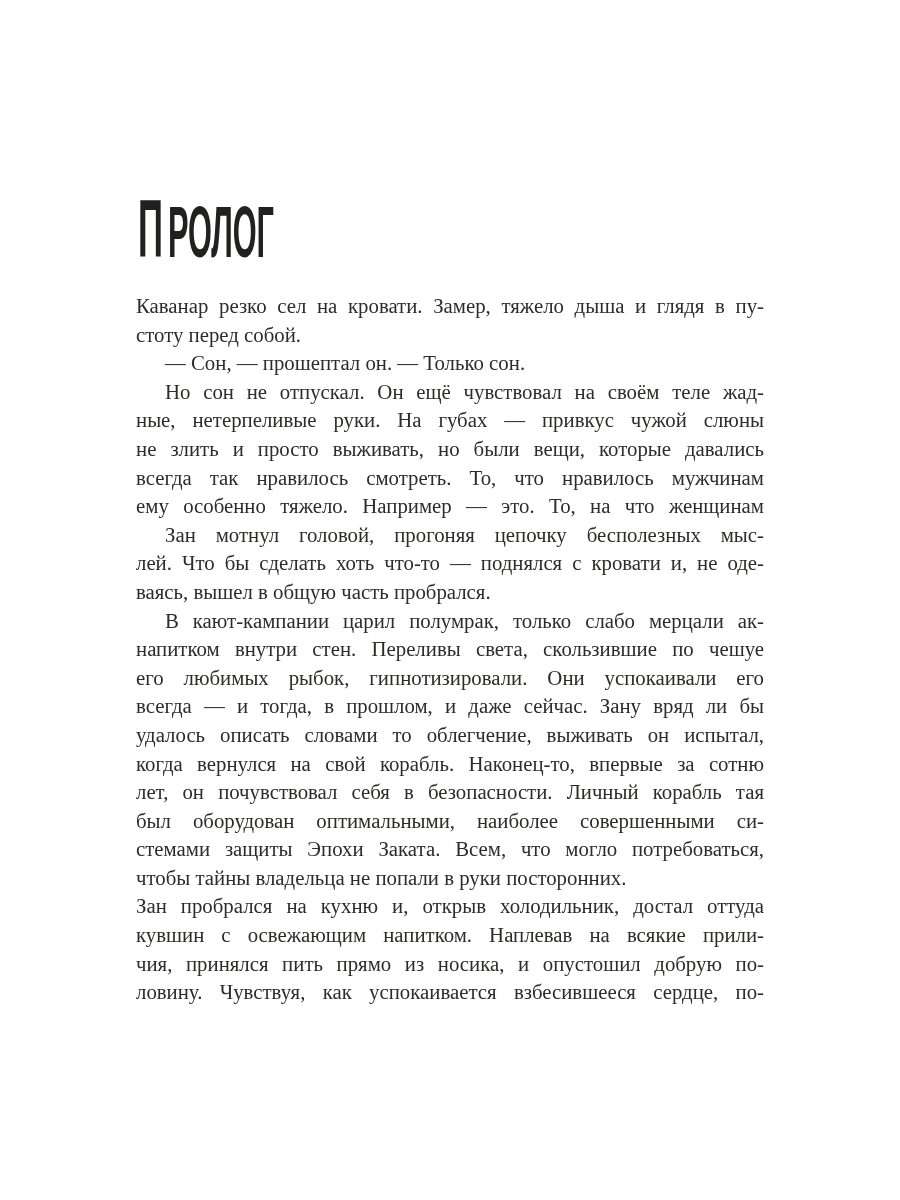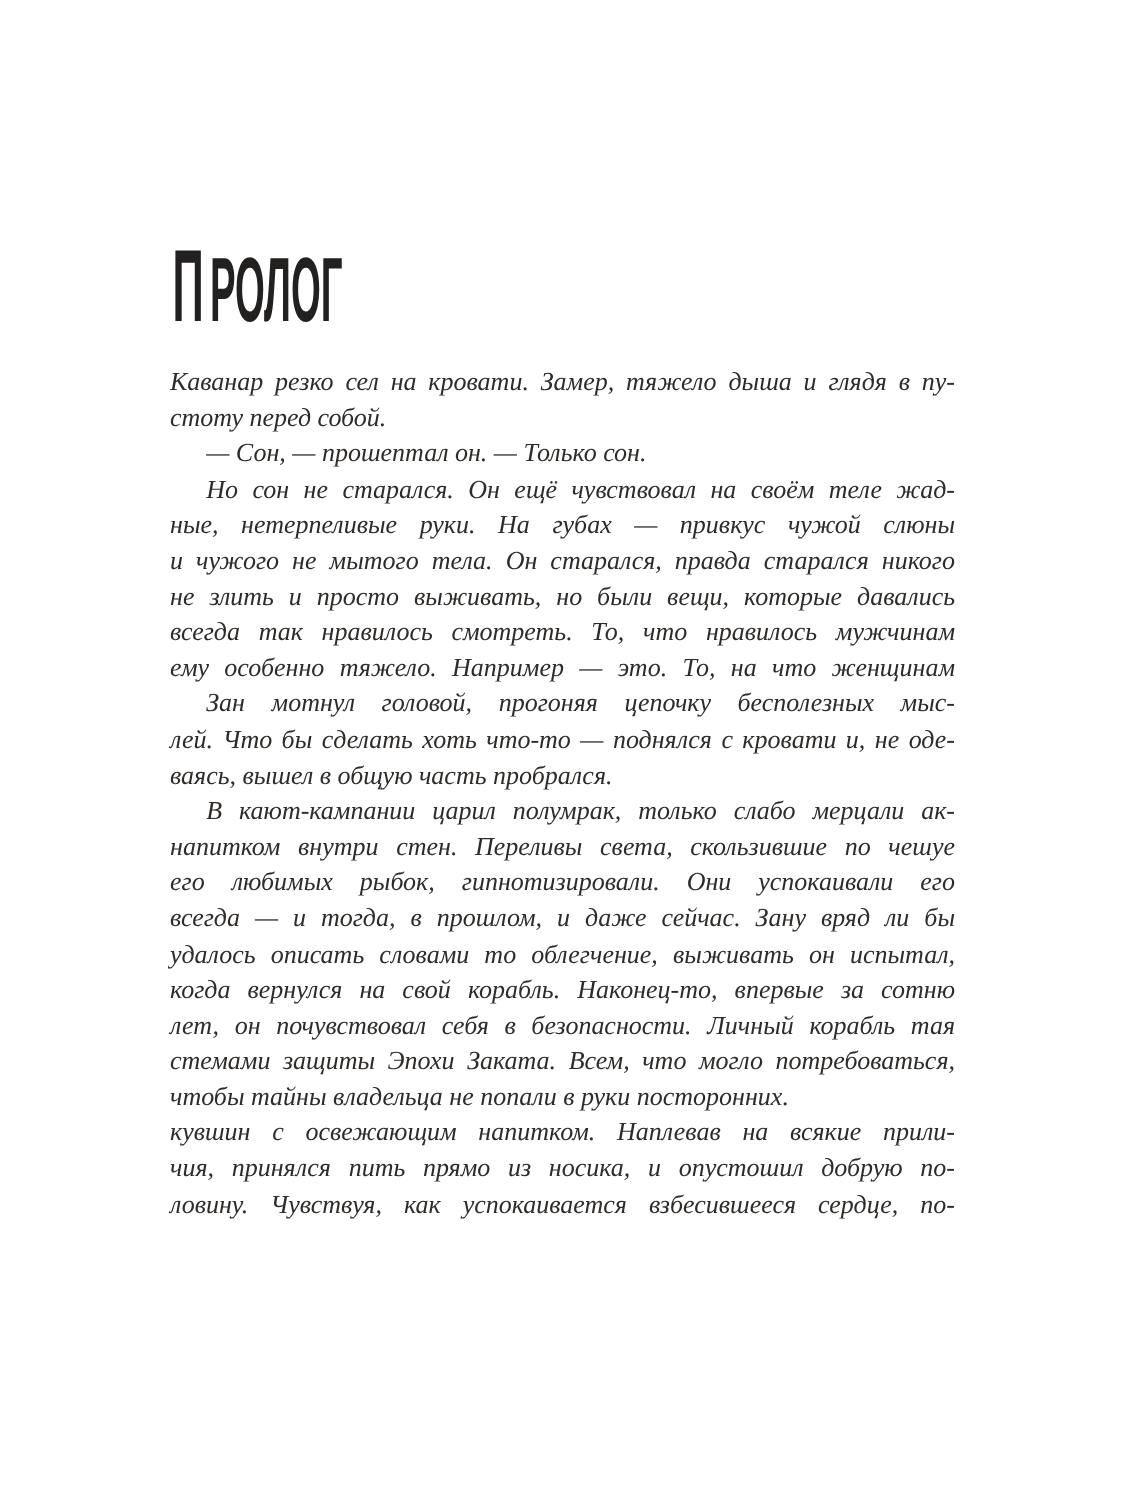--- a/index.html
+++ b/index.html
@@ -29,21 +29,21 @@
   }
   .text-block {
     position: absolute;
     left: 136px;
     top: 292px;
     width: 628px;
     color: #2e2b28;
     font-size: 20.8px;
     line-height: 28.6px;
   }
-  .paragraph { margin: 0; padding: 0; font-style: italic; }
+  .paragraph { margin: 0; padding: 0; }
   .line {
     text-align: justify;
     text-align-last: justify;
     -moz-text-align-last: justify;
   }
   .line.final {
     text-align-last: left;
     -moz-text-align-last: left;
   }
   .line.indent { text-indent: 29px; }
@@ -60,43 +60,44 @@
 
   <div class="text-block">
       <div class="paragraph">
         <div class="line">Каванар резко сел на кровати. Замер, тяжело дыша и глядя в пу-</div>
         <div class="line final">стоту перед собой.</div>
       </div>
       <div class="paragraph">
         <div class="line indent final">— Сон, — прошептал он. — Только сон.</div>
       </div>
       <div class="paragraph">
-        <div class="line indent">Но сон не старался. Он ещё чувствовал на своём теле жад-</div>
+        <div class="line indent">Но сон не отпускал. Он ещё чувствовал на своём теле жад-</div>
         <div class="line">ные, нетерпеливые руки. На губах — привкус чужой слюны</div>
-        <div class="line">и чужого не мытого тела. Он старался, правда старался никого</div>
         <div class="line">не злить и просто выживать, но были вещи, которые давались</div>
         <div class="line">всегда так нравилось смотреть. То, что нравилось мужчинам</div>
         <div class="line">ему особенно тяжело. Например — это. То, на что женщинам</div>
       </div>
       <div class="paragraph">
         <div class="line indent">Зан мотнул головой, прогоняя цепочку бесполезных мыс-</div>
         <div class="line">лей. Что бы сделать хоть что-то — поднялся с кровати и, не оде-</div>
         <div class="line final">ваясь, вышел в общую часть пробрался.</div>
       </div>
       <div class="paragraph">
         <div class="line indent">В кают-кампании царил полумрак, только слабо мерцали ак-</div>
         <div class="line">напитком внутри стен. Переливы света, скользившие по чешуе</div>
         <div class="line">его любимых рыбок, гипнотизировали. Они успокаивали его</div>
         <div class="line">всегда — и тогда, в прошлом, и даже сейчас. Зану вряд ли бы</div>
         <div class="line">удалось описать словами то облегчение, выживать он испытал,</div>
         <div class="line">когда вернулся на свой корабль. Наконец-то, впервые за сотню</div>
         <div class="line">лет, он почувствовал себя в безопасности. Личный корабль тая</div>
+        <div class="line">был оборудован оптимальными, наиболее совершенными си-</div>
         <div class="line">стемами защиты Эпохи Заката. Всем, что могло потребоваться,</div>
         <div class="line final">чтобы тайны владельца не попали в руки посторонних.</div>
       </div>
       <div class="paragraph">
+        <div class="line">Зан пробрался на кухню и, открыв холодильник, достал оттуда</div>
         <div class="line">кувшин с освежающим напитком. Наплевав на всякие прили-</div>
         <div class="line">чия, принялся пить прямо из носика, и опустошил добрую по-</div>
         <div class="line">ловину. Чувствуя, как успокаивается взбесившееся сердце, по-</div>
       </div>
     </div>
 
 </div>
 
 </body></html>

